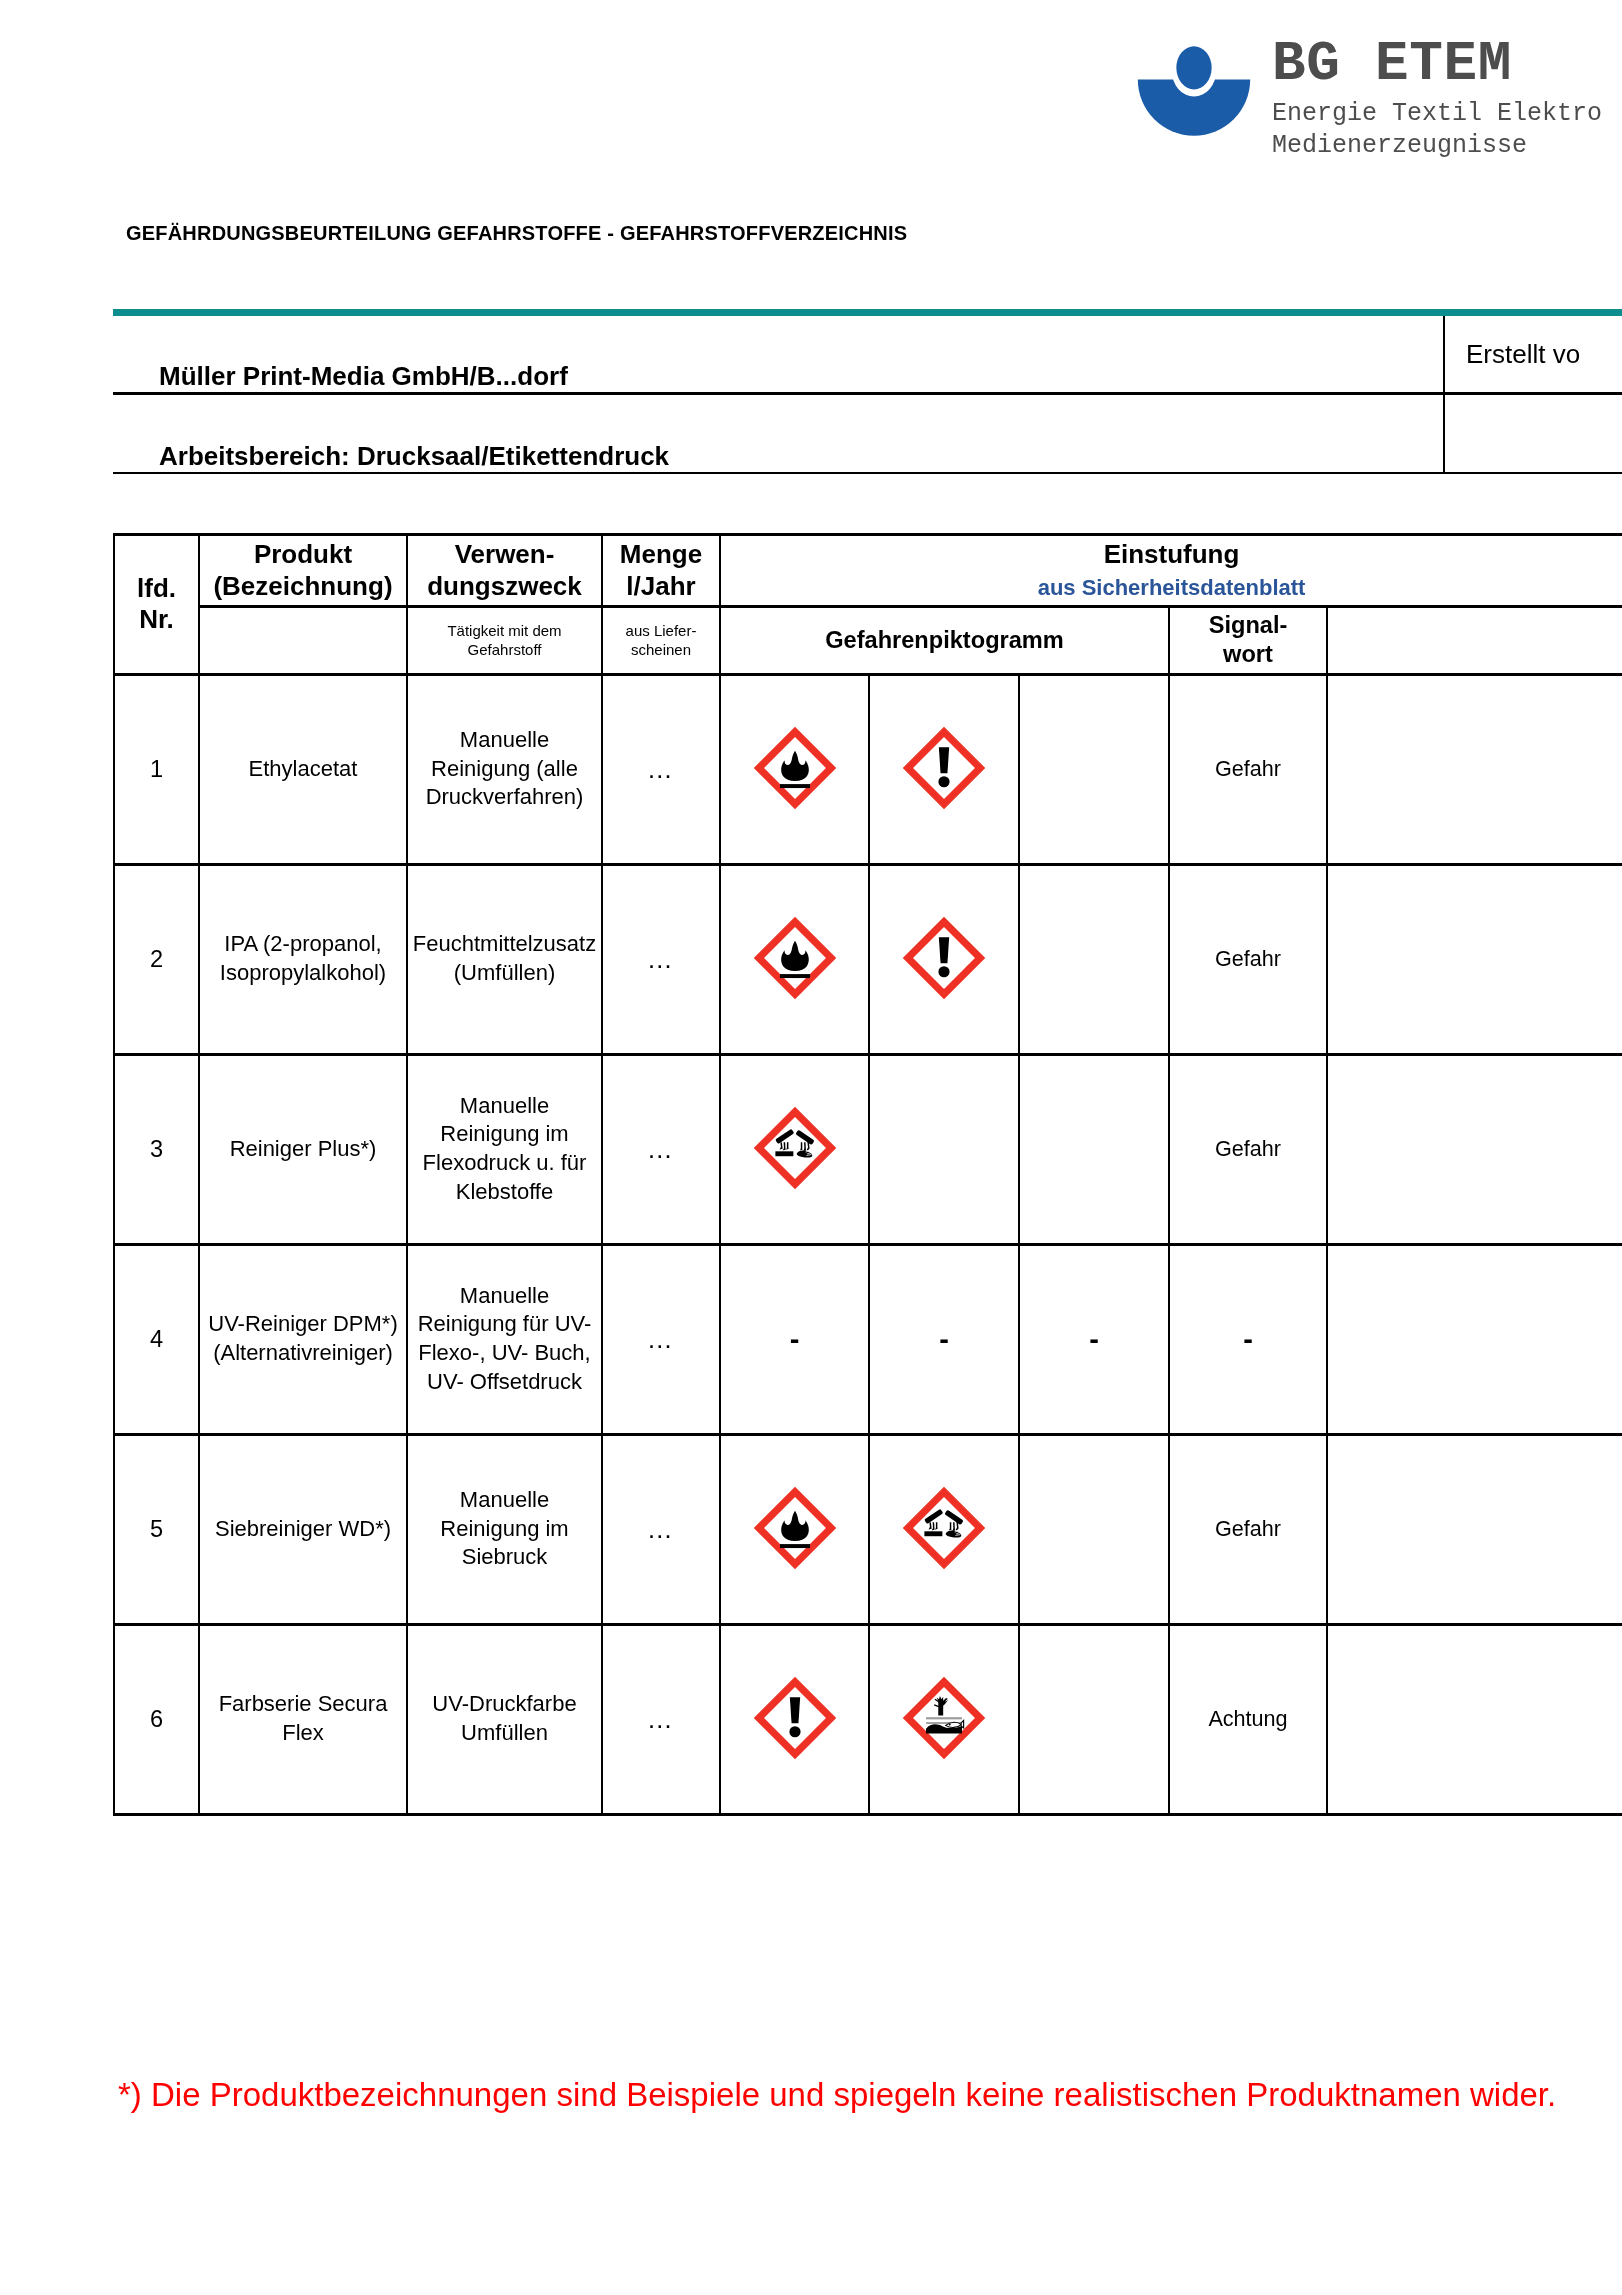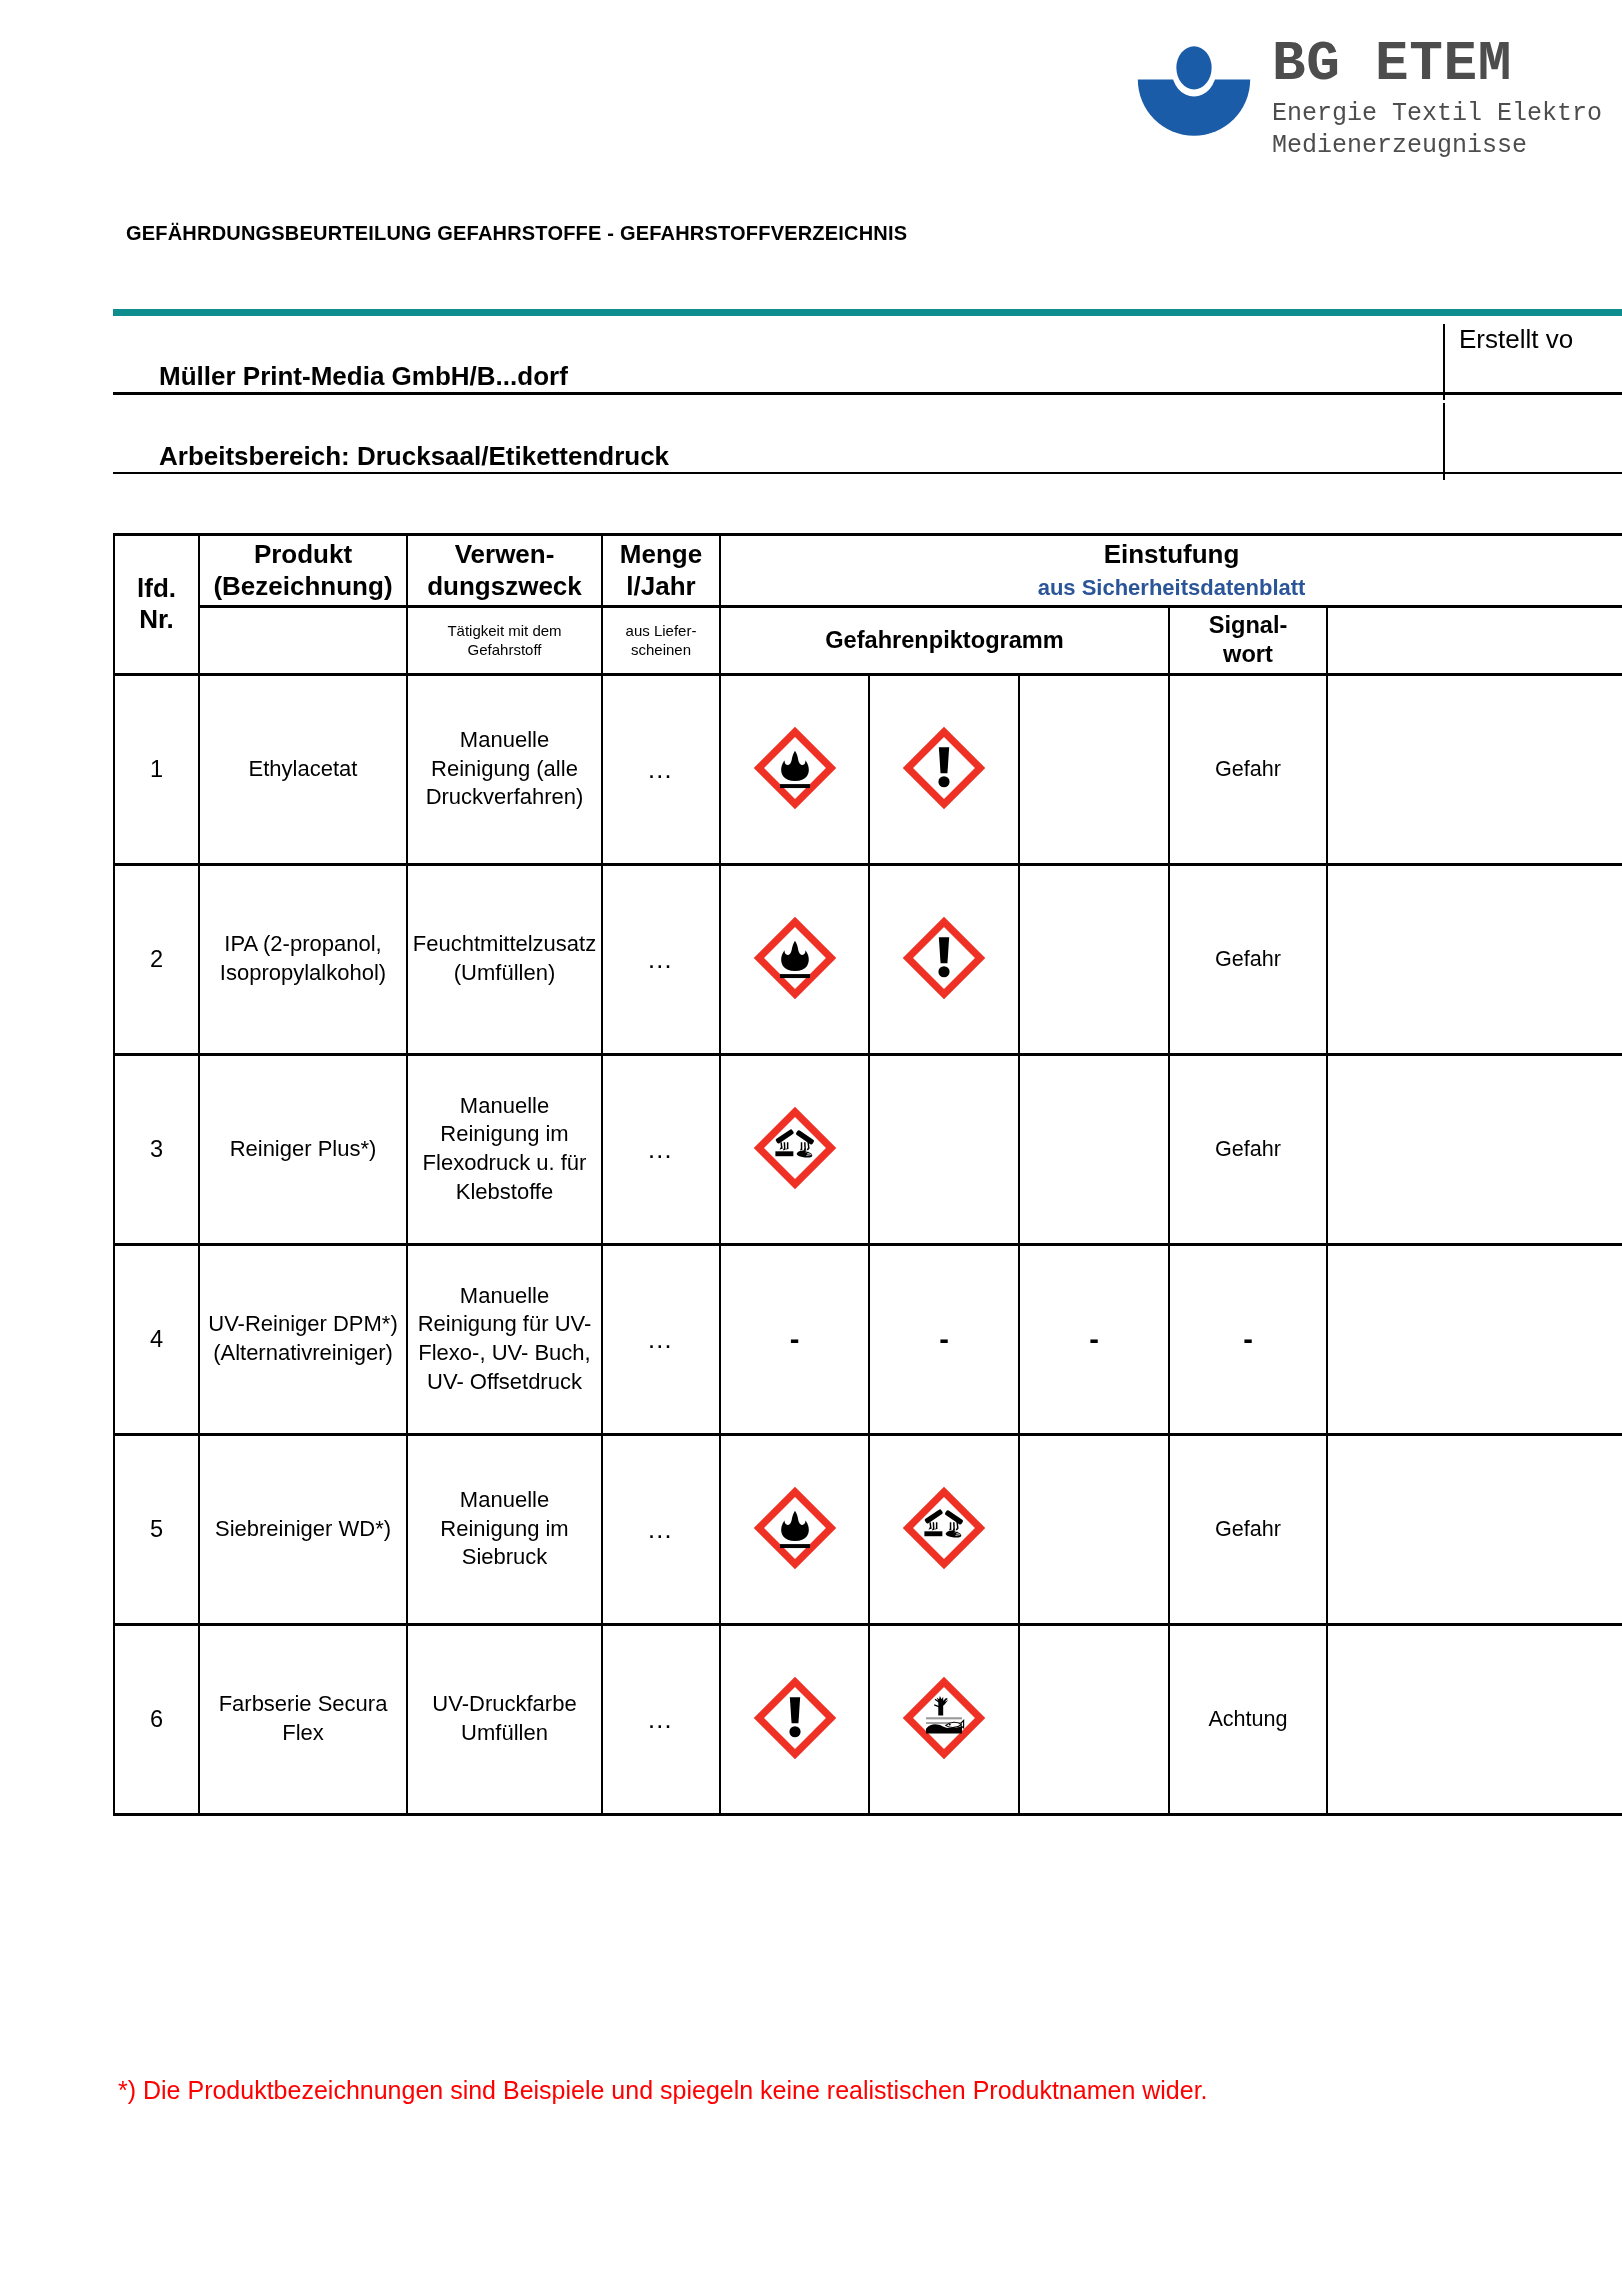--- a/index.html
+++ b/index.html
@@ -95,28 +95,28 @@
     width: 1330px;
     height: 100%;
     display: flex;
     align-items: flex-end;
     box-sizing: border-box;
     padding-left: 46px;
   }
   .info-cell-right {
     position: absolute;
     left: 1330px;
-    top: 8px;
+    top: 0;
     right: 0;
     height: 100%;
     display: flex;
-    align-items: flex-start;
+    align-items: center;
     border-left: 2.6px solid #000000;
     box-sizing: border-box;
-    padding-left: 14px;
+    padding-left: 21px;
     overflow: hidden;
   }
   .info-text {
     font-size: 26px;
     font-weight: bold;
     white-space: nowrap;
   }
   .info-text-plain {
     font-size: 26px;
     white-space: nowrap;
@@ -178,21 +178,21 @@
     height: 86px;
     position: relative;
   }
   .ghs svg { display: block; width: 86px; height: 86px; }
 
   
   .footnote {
     position: absolute;
     left: 118px;
     top: 2076px;
-    font-size: 25px;
+    font-size: 33px;
     color: #ff0000;
     white-space: nowrap;
   }
 </style>
 </head>
 <body>
 
 <div class="logo-block">
   <div class="logo-mark">
     <svg viewBox="0 0 180 150" width="118" height="98" aria-hidden="true">

